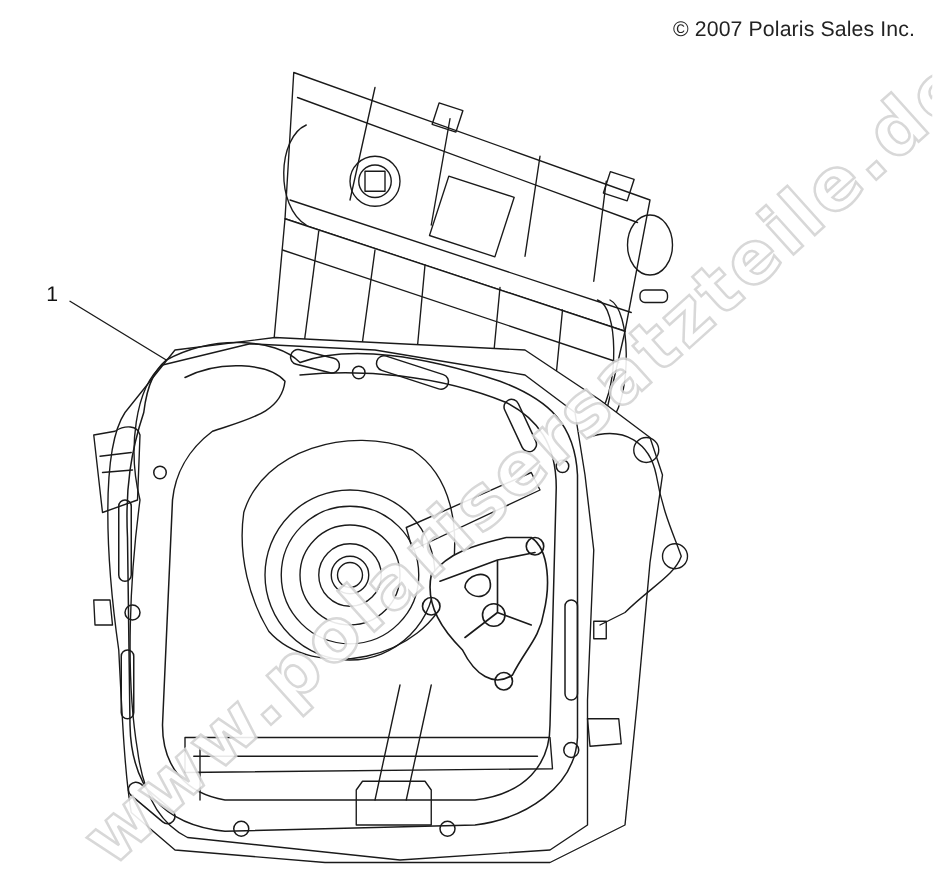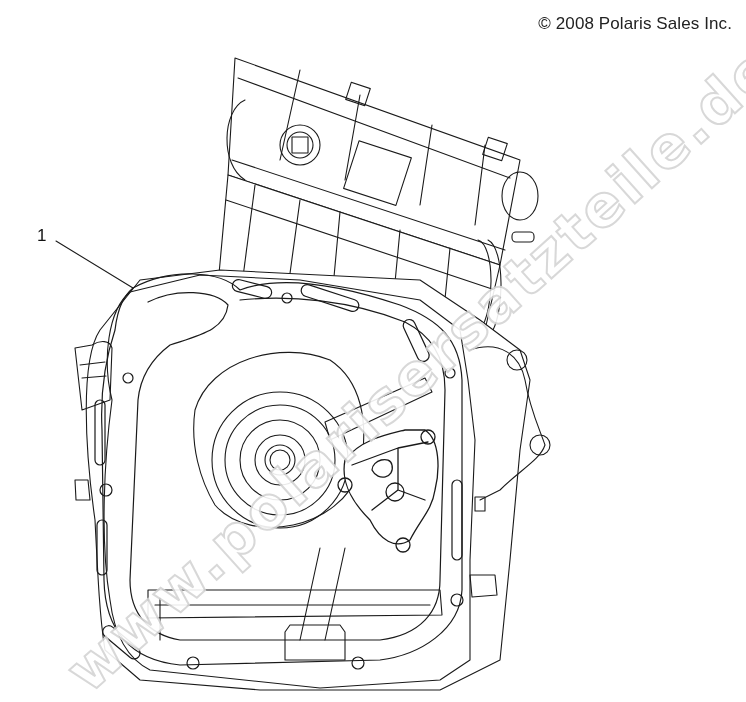--- a/index.html
+++ b/index.html
@@ -133,15 +133,15 @@
       <path d="M470,350 C500,340 520,355 525,380 C530,410 540,430 545,445 C540,460 520,470 500,490 L480,500"></path>
       <circle cx="517" cy="360" r="10"></circle>
       <circle cx="540" cy="445" r="10"></circle>
       <rect x="475" y="497" width="10" height="14"></rect>
       <path d="M470,575 L495,575 L497,595 L472,597 Z"></path>
     </g>
   </svg>
 
   <div class="watermark">www.polarisersatzteile.de</div>
 
-  <div class="copyright">© 2008 Polaris Sales Inc.</div>
+  <div class="copyright">© 2007 Polaris Sales Inc.</div>
   <div class="callout-num">1</div>
 </div>
 
 </body></html>

